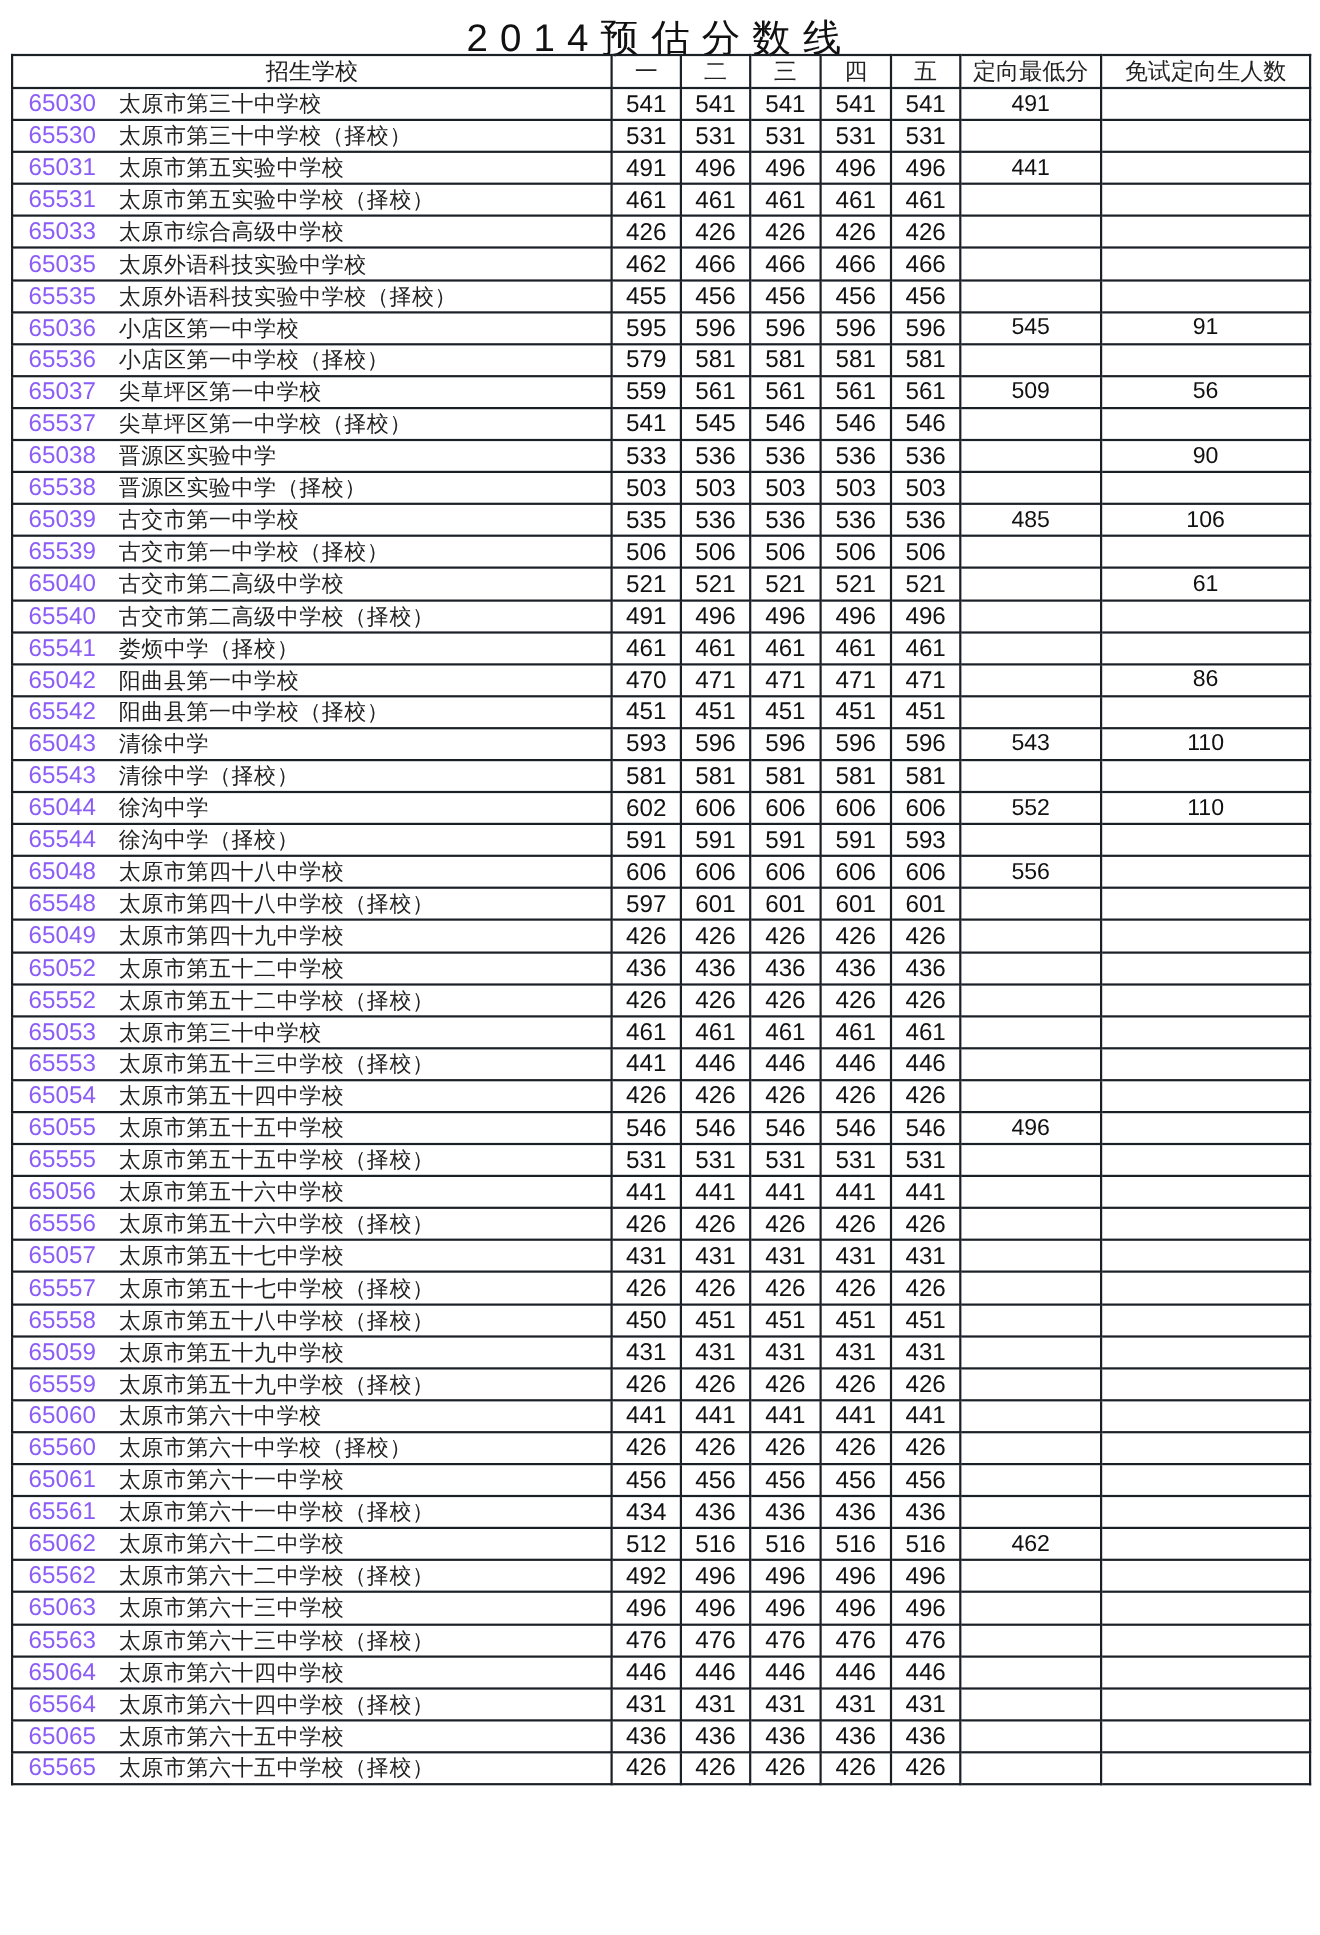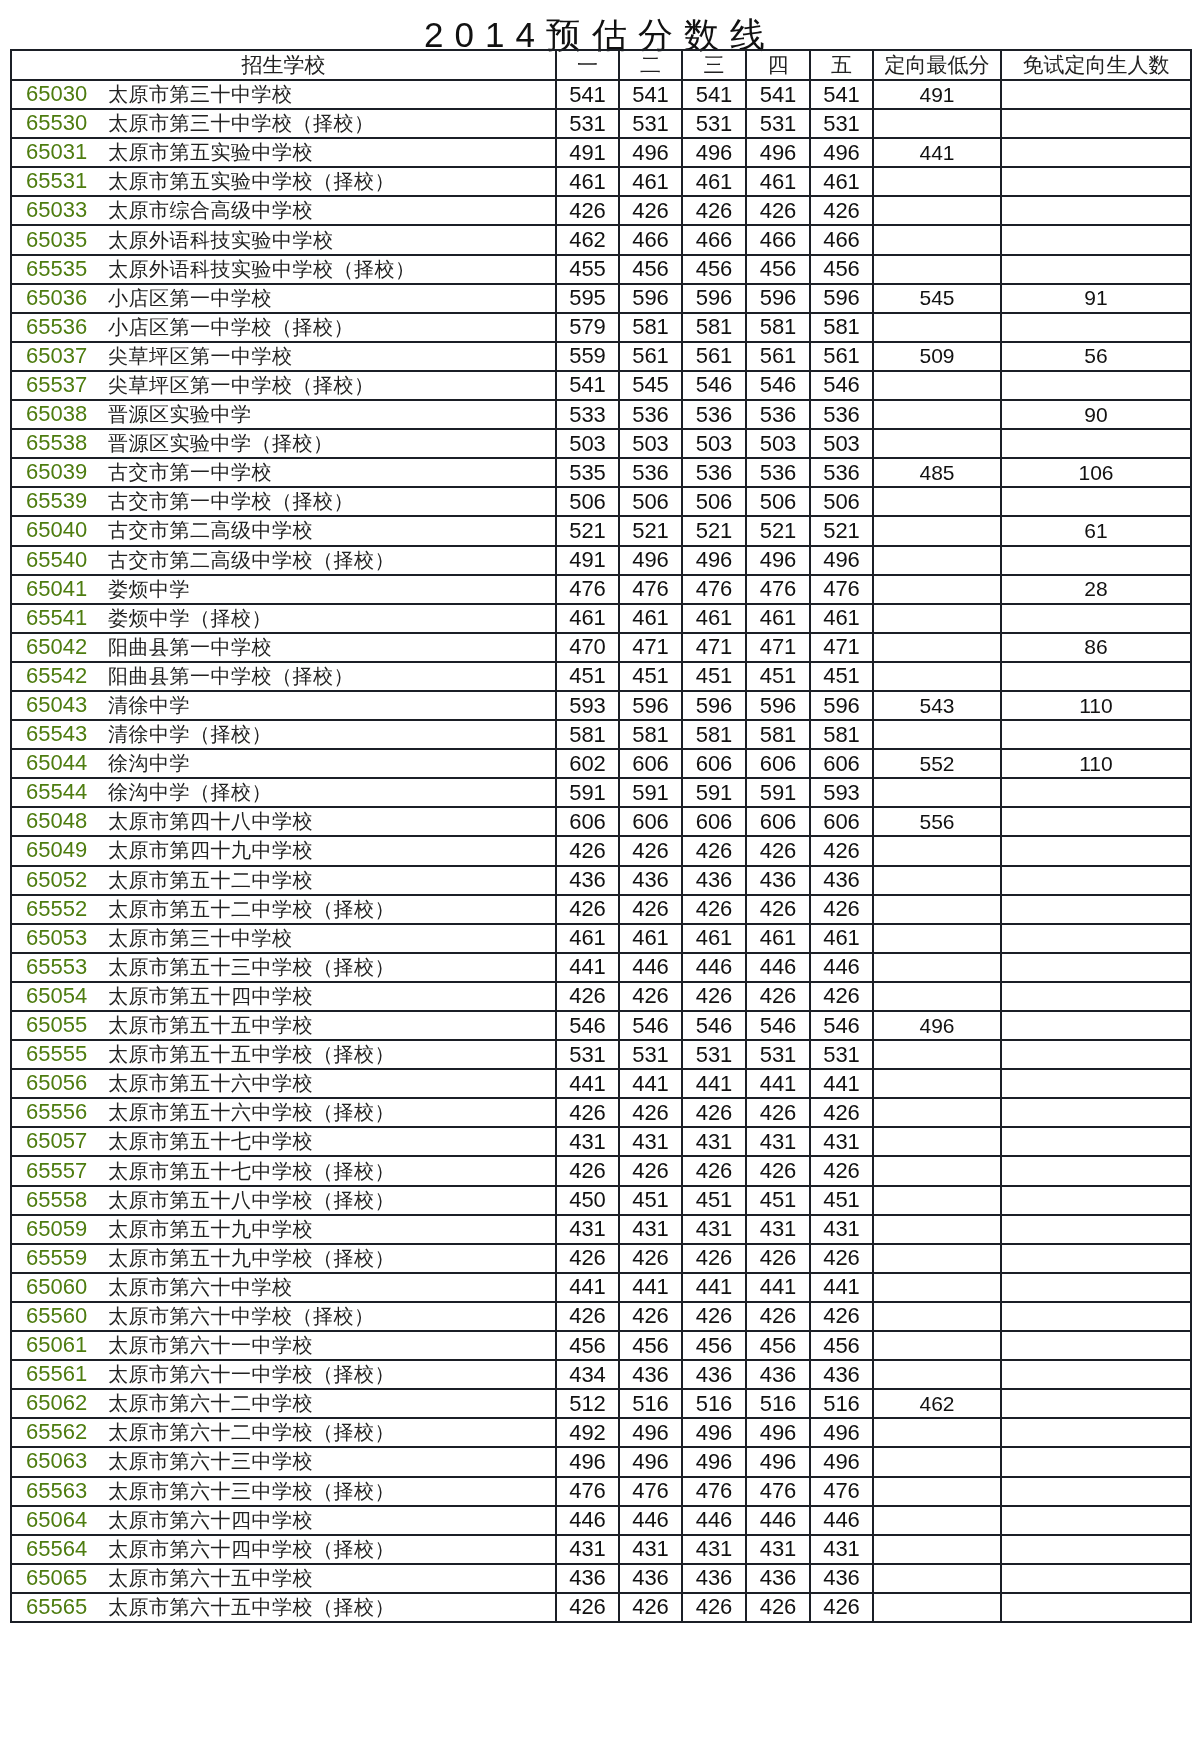--- a/index.html
+++ b/index.html
@@ -11,21 +11,21 @@
   .title .cn { font-family:"DejaVu Serif", serif; font-weight:normal; }
   table.grid { position:absolute; left:10px; top:49px; width:1180px;
                border-collapse:collapse; table-layout:fixed;
                border:2px solid #1b1f26;padding-left:24px; }
   table.grid td, table.grid th { border:2px solid #1b1f26; padding:0; height:25.1px;
                overflow:hidden; white-space:nowrap; }
   table.grid tr { height:29.1px; }
   th { font-weight:normal; font-family:"DejaVu Serif", serif; font-size:21px; color:#222; text-align:center; }
   td.name { font-size:21px; text-align:left; }
   td.name .code { font-family:"Liberation Sans", sans-serif; font-size:22px; display:inline-block;
-                  width:82px; padding-left:14px; color:#4d7c0f; }
+                  width:82px; padding-left:14px; color:#8b5cf6; }
   td.name .sch { font-family:"DejaVu Serif", serif; font-size:20px; color:#222; letter-spacing:0.5px;text-align:right; }
   td.num { font-family:"Liberation Sans", sans-serif; font-size:22px; text-align:center; color:#111; }
   td.extra { font-family:"Liberation Sans", sans-serif; font-size:21px; text-align:center; color:#111; }
 </style>
 </head>
 <body>
 
 <div class="title">
   <span class="yr">2014</span><span class="cn">预估分数线</span>
 </div>
@@ -268,32 +268,20 @@
     </td>
     <td class="num">491</td>
     <td class="num">496</td>
     <td class="num">496</td>
     <td class="num">496</td>
     <td class="num">496</td>
     <td class="extra"></td>
     <td class="extra"></td>
   </tr>
 
-  <tr>
-    <td class="name">
-      <span class="code">65041</span><span class="sch">娄烦中学</span>
-    </td>
-    <td class="num">476</td>
-    <td class="num">476</td>
-    <td class="num">476</td>
-    <td class="num">476</td>
-    <td class="num">476</td>
-    <td class="extra"></td>
-    <td class="extra">28</td>
-  </tr>
 
   <tr>
     <td class="name">
       <span class="code">65541</span><span class="sch">娄烦中学（择校）</span>
     </td>
     <td class="num">461</td>
     <td class="num">461</td>
     <td class="num">461</td>
     <td class="num">461</td>
     <td class="num">461</td>
@@ -385,20 +373,32 @@
     </td>
     <td class="num">606</td>
     <td class="num">606</td>
     <td class="num">606</td>
     <td class="num">606</td>
     <td class="num">606</td>
     <td class="extra">556</td>
     <td class="extra"></td>
   </tr>
 
+  <tr>
+    <td class="name">
+      <span class="code">65548</span><span class="sch">太原市第四十八中学校（择校）</span>
+    </td>
+    <td class="num">597</td>
+    <td class="num">601</td>
+    <td class="num">601</td>
+    <td class="num">601</td>
+    <td class="num">601</td>
+    <td class="extra"></td>
+    <td class="extra"></td>
+  </tr>
 
   <tr>
     <td class="name">
       <span class="code">65049</span><span class="sch">太原市第四十九中学校</span>
     </td>
     <td class="num">426</td>
     <td class="num">426</td>
     <td class="num">426</td>
     <td class="num">426</td>
     <td class="num">426</td>

